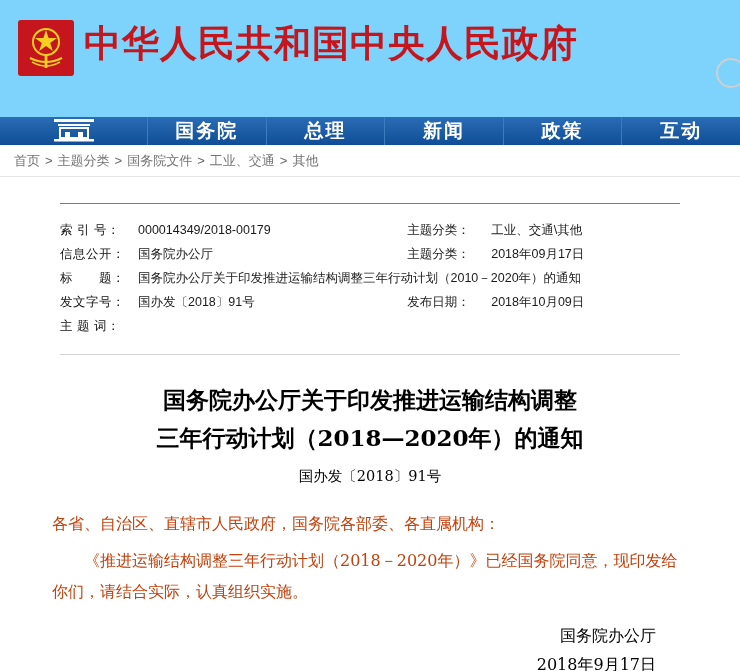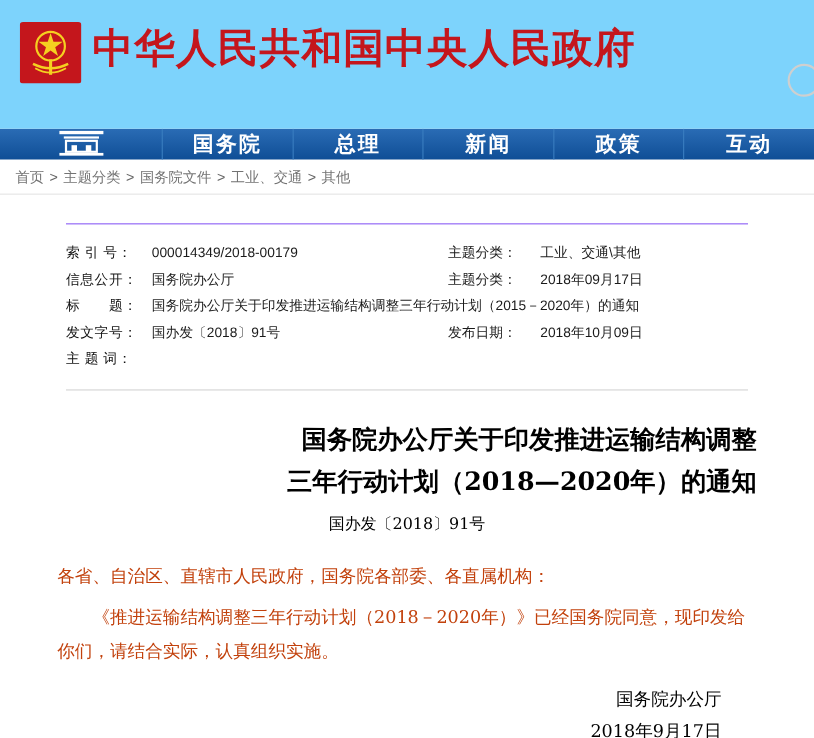--- a/index.html
+++ b/index.html
@@ -121,21 +121,21 @@
   }
   .ml { width: 78px; text-align: left; letter-spacing: 0.5px; color: #111; font-weight: normal;}
   .mv { padding-left: 12px; margin-top: 40px; }
   .mr { width: 84px; text-align: left; }
 
   
   .doc {
     margin: 26px 52px 0 52px;
   }
   .doc-title {
-    text-align: right;
+    text-align: center;
     font-family: "DejaVu Serif", "Liberation Serif", serif;
     font-size: 23px;
     font-weight: bold;
     line-height: 38px;
     color: #000;
   }
   .doc-number {
     text-align: center;
     font-family: "DejaVu Serif", "Liberation Serif", serif;
     font-size: 14.5px;
@@ -224,21 +224,21 @@
       <td>工业、交通\其他</td>
     </tr>
     <tr>
       <td class="ml">信息公开：</td>
       <td class="mv">国务院办公厅</td>
       <td class="mr">主题分类：</td>
       <td>2018年09月17日</td>
     </tr>
     <tr>
       <td class="ml">标　　题：</td>
-      <td class="mv" colspan="3">国务院办公厅关于印发推进运输结构调整三年行动计划（2015－2020年）的通知</td>
+      <td class="mv" colspan="3">国务院办公厅关于印发推进运输结构调整三年行动计划（2010－2020年）的通知</td>
     </tr>
     <tr>
       <td class="ml">发文字号：</td>
       <td class="mv">国办发〔2018〕91号</td>
       <td class="mr">发布日期：</td>
       <td>2018年10月09日</td>
     </tr>
     <tr>
       <td class="ml">主 题 词：</td>
       <td class="mv" colspan="3"></td>

